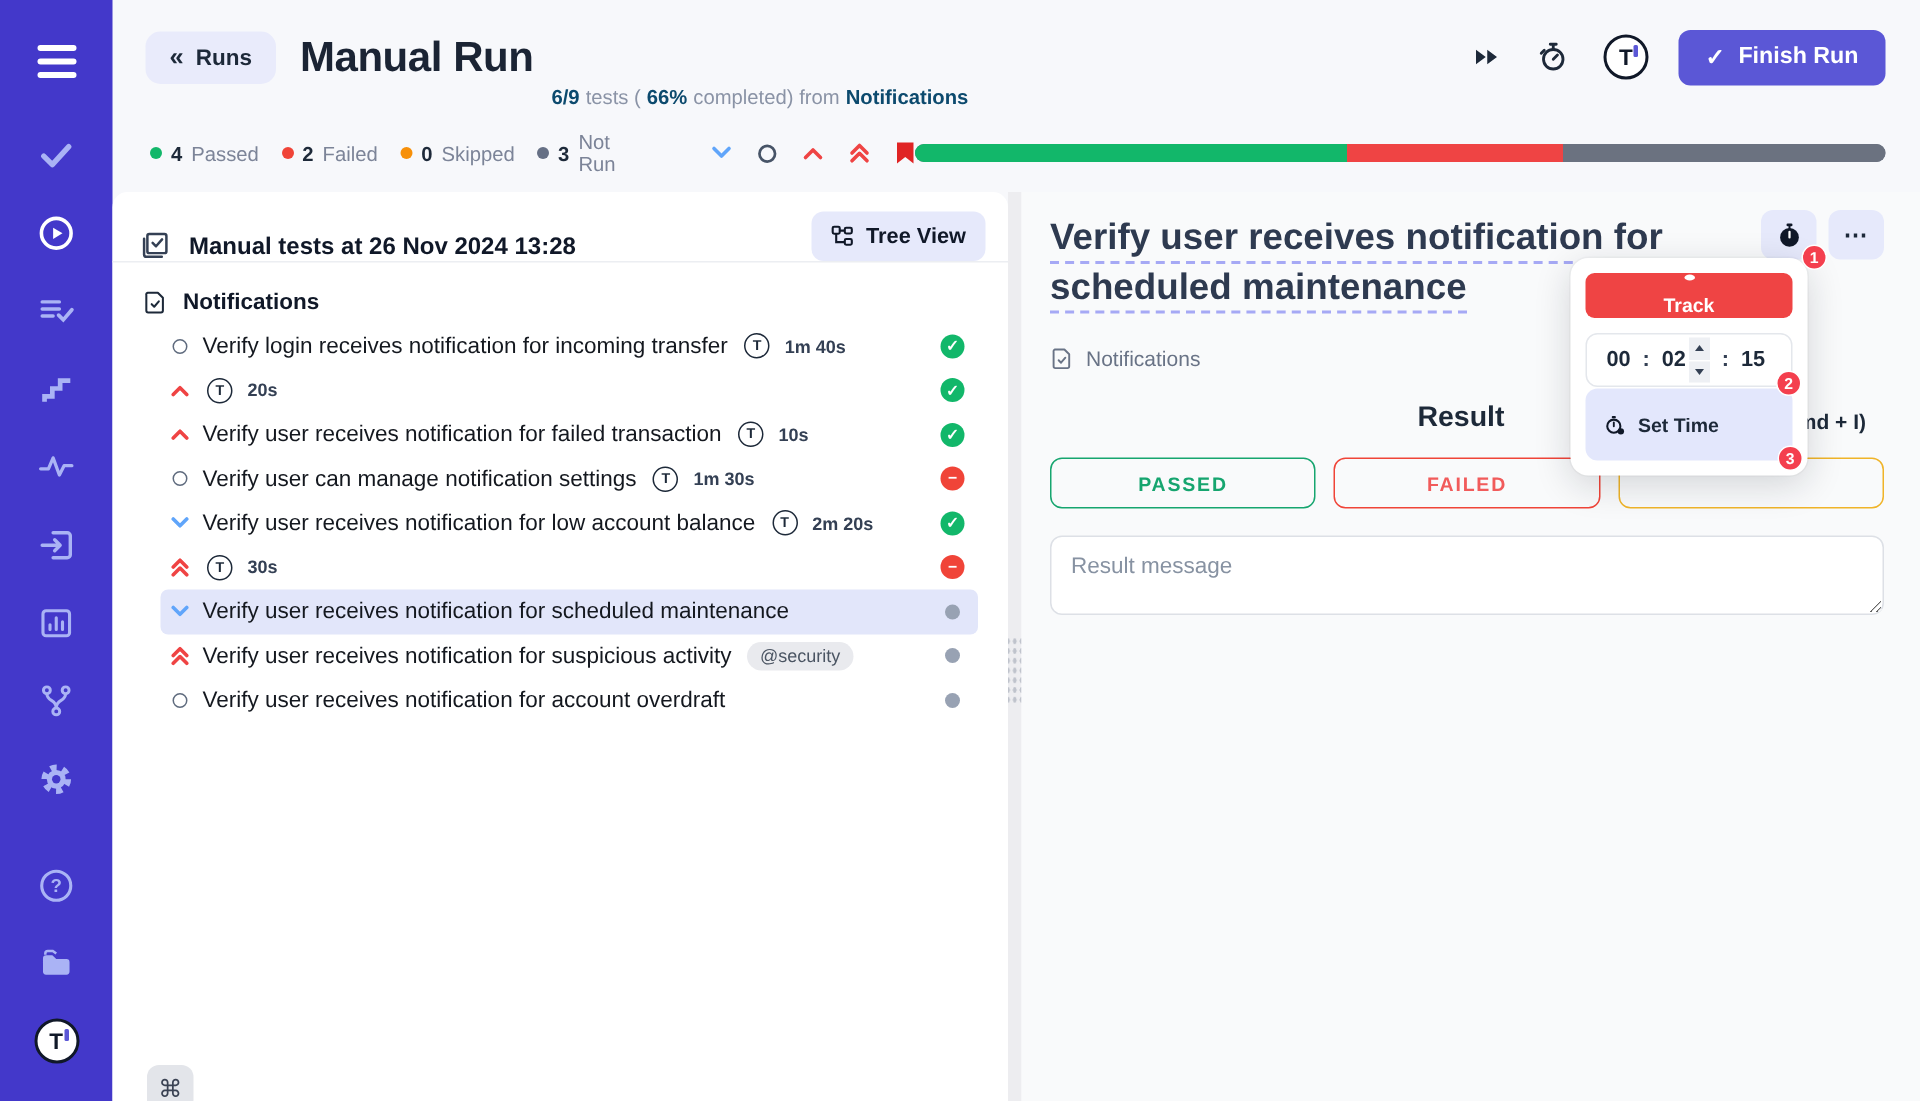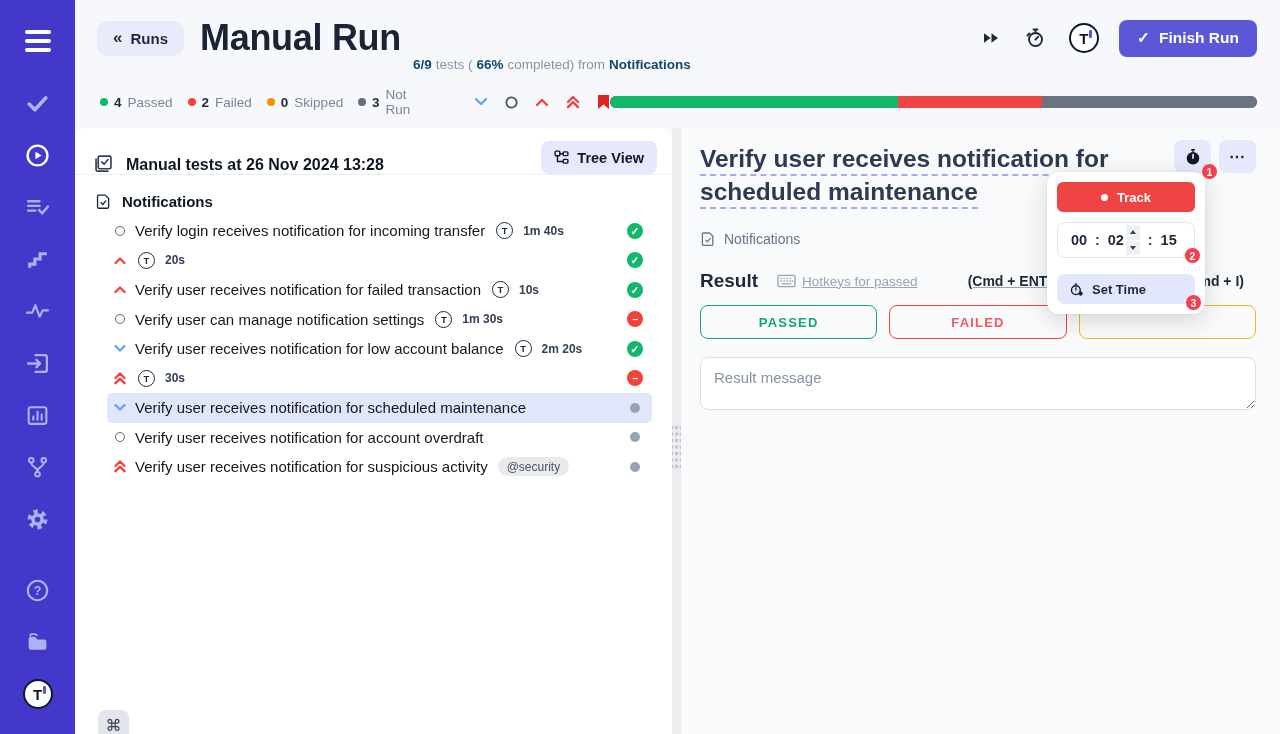--- a/index.html
+++ b/index.html
@@ -18,21 +18,21 @@
   .hamburger { display:flex; flex-direction:column; gap:5px; }
   .hamburger span { width:26px; height:4px; border-radius:2px; background:#ffffff; }
   .sb-svg { width:25px; height:25px; }
   .logo-t { width:30px; height:30px; border-radius:50%; background:#fff; border:2.5px solid #101828; display:flex; align-items:center; justify-content:center; font-weight:900; font-size:15px; color:#101828; position:relative; }
   .logo-t .logo-bar { position:absolute; right:5px; top:5px; width:3px; height:8px; background:#5b57d6; border-radius:1px; }
   
   .main { flex:1; display:flex; flex-direction:column; min-width:0; }
   .topbar { height:76px; display:flex; align-items:center; padding:0 23px 0 22px; }
   .runs-btn { display:flex; align-items:center; gap:8px; background:#e9ebfb; border:none; border-radius:10px; height:35px; padding:0 16px; font-family:inherit; font-size:15px; font-weight:700; color:#1d2939; cursor:pointer; }
   .runs-btn .chev { font-size:17px; font-weight:700; }
-  .run-title { font-size:36px; font-weight:800; color:#1b2434; margin-left:16px; letter-spacing:-.3px; }
+  .run-title { font-size:28px; font-weight:800; color:#1b2434; margin-left:16px; letter-spacing:-.3px; }
   .run-sub { margin-left:12px; font-size:13.5px; color:#8a93a6; display:flex; gap:4px; align-items:baseline; margin-top:8px; }
   .run-sub b { color:#0c4a6e; font-weight:700;margin-top:44px; }
   .topbar-right { margin-left:auto; display:flex; align-items:center; gap:18px; }
   .icon-btn { background:none; border:none; padding:2px; cursor:pointer; display:flex; align-items:center; justify-content:center; }
   .finish-btn { display:flex; align-items:center; gap:9px; background:#5b57d6; color:#fff; border:none; border-radius:8px; height:37px; padding:0 18px; font-family:inherit; font-size:15.5px; font-weight:700; cursor:pointer; }
   
   .statusrow { height:52px; display:flex; align-items:center; padding:0 23px 0 25px; }
   .sum-item { display:flex; align-items:center; gap:6px; margin-right:15px; font-size:13.5px; }
   .sum-dot { width:8px; height:8px; border-radius:50%; }
   .sum-count { font-weight:700; color:#1d2939; }
@@ -72,45 +72,45 @@
   .cmd-btn { position:absolute; left:23px; bottom:-7px; width:31px; height:31px; border:none; border-radius:8px; background:#e3e5ea; color:#3b4354; font-size:16px; cursor:pointer; font-family:inherit; }
   
   .d-head { display:flex; align-items:flex-start; gap:8px; }
   .d-title { flex:1; font-size:24.5px; line-height:33px; font-weight:700; color:#2e3a50; margin-top:2px; }
   .d-title .dashed { border-bottom:2px dashed rgba(99,102,241,.55); padding-bottom:2px; -webkit-box-decoration-break:clone; box-decoration-break:clone; }
   .sq-btn { width:37px; height:33px; border:none; border-radius:8px; background:#e6e9fb; display:flex; align-items:center; justify-content:center; cursor:pointer; position:relative; flex:none; }
   .sq-btn .dots { font-size:16px; font-weight:900; color:#1d2939; letter-spacing:1px; }
   .nbadge { position:absolute; width:17px; height:17px; border-radius:50%; background:#f43f4e; border:1.5px solid #fff; color:#fff; font-size:10.5px; font-weight:700; display:flex; align-items:center; justify-content:center; z-index:40; }
   .badge-br { right:-7px; bottom:-7px; }
   .crumb { display:flex; align-items:center; gap:8px; margin-top:7px; color:#697386; font-size:14px; }
-  .result-row { margin-top:21px; display:flex; align-items:center; gap:11px; position:relative; height:26px; }
+  .result-row { margin-top:21px; display:flex; align-items:center; gap:11px; position:relative; height:26px;flex-direction:column; }
   .result-h { font-size:19px; font-weight:800; color:#1d2939; margin-right:8px; }
   .hotkeys { display:flex; align-items:center; gap:6px; font-size:13.5px; color:#9aa3b2; white-space:nowrap; overflow:hidden;text-decoration:underline; }
   .hotkeys b { color:#1d2939; font-weight:700; font-size:14px;padding-left:44px; }
   .hk-frag { position:absolute; right:12px; top:5px; font-size:14px; font-weight:700; color:#1d2939; }
   .verdicts { margin-top:11px; display:flex; gap:12px; }
   .vbtn { flex:1; height:34px; border-radius:8px; background:transparent; font-family:inherit; font-size:13px; font-weight:800; letter-spacing:1.2px; cursor:pointer; }
   .v-pass { border:1.7px solid #16a56f; color:#16a56f; }
   .v-fail { border:1.7px solid #f04438; color:#f15b5b; }
   .v-skip { border:1.7px solid #f0b429; color:#f0b429; }
   .msg { margin-top:18px; width:100%; height:53px; border:1px solid #dde0e6; border-radius:8px; background:#fff; resize:both; font-family:inherit; font-size:15px; padding:11px 13px; color:#1d2939; }
   .msg::placeholder { color:#8792a2; }
   
   .popup { position:absolute; top:44px; right:75px; width:158px; background:#fff; border-radius:12px; box-shadow:0 6px 24px rgba(16,24,40,.16), 0 0 0 1px rgba(16,24,40,.03); padding:10px; z-index:30; }
-  .track-btn { width:100%; height:30px; border:none; border-radius:6px; background:#ef4444; color:#fff; font-family:inherit; font-size:13px; font-weight:700; display:flex; align-items:center; justify-content:center; gap:9px; cursor:pointer; }
+  .track-btn { width:100%; height:30px; border:none; border-radius:6px; background:#ef4444; color:#fff; font-family:inherit; font-size:13px; font-weight:700; display:flex; align-items:center; justify-content:center; gap:9px; cursor:pointer;flex-direction:column; }
   .track-btn .rec { width:7px; height:7px; border-radius:50%; background:#fff; }
   .timebox { margin-top:10px; border:1px solid #e4e7ec; border-radius:8px; height:36px; display:flex; align-items:center; padding:0 2px 0 12px; position:relative; font-size:14.5px; font-weight:700; color:#1d2939; }
   .timebox .tsep { margin:0 7px; color:#344054; }
   .tseg { min-width:18px; text-align:center; }
   .spinner { width:14px; height:30px; display:flex; flex-direction:column; margin:0 1px; }
   .spinner .sp { flex:1; background:#eef0f4; display:flex; align-items:center; justify-content:center; cursor:pointer; }
   .spinner .sp + .sp { margin-top:1px; }
   .arr-up { width:0; height:0; border-left:3.5px solid transparent; border-right:3.5px solid transparent; border-bottom:4.5px solid #344054; }
   .arr-dn { width:0; height:0; border-left:3.5px solid transparent; border-right:3.5px solid transparent; border-top:4.5px solid #344054; }
-  .settime-btn { margin-top:16px; width:100%; height:30px; border:none; border-radius:8px; background:#e3e7fc; display:flex; align-items:center; gap:8px; padding:0 12px; font-family:inherit; font-size:13px; font-weight:700; color:#1d2939; cursor:pointer; position:relative; }
+  .settime-btn { margin-top:1px; width:100%; height:48px; border:none; border-radius:8px; background:#e3e7fc; display:flex; align-items:center; gap:8px; padding:0 12px; font-family:inherit; font-size:13px; font-weight:700; color:#1d2939; cursor:pointer; position:relative; }
 </style>
 </head>
 <body>
 
 <nav class="sidebar">
   <div class="sb-item">
     <span class="hamburger">
         <span></span>
         <span></span>
         <span></span>
@@ -413,38 +413,38 @@
               </svg>
             </span>
           <span class="ttl">Verify user receives notification for scheduled maintenance</span>
           <span class="st">
               <span class="st-dot"></span>
             </span>
         </div>
 
         <div class="trow">
           <span class="pri">
-              <span class="ring"></span>
-            </span>
-          <span class="ttl">Verify user receives notification for account overdraft</span>
-          <span class="st">
-              <span class="st-dot"></span>
-            </span>
-        </div>
-
-        <div class="trow">
-          <span class="pri">
               <svg width="12" height="13" viewBox="0 0 12 13">
                 <g fill="none" stroke="#ef4444" stroke-width="2.4" stroke-linecap="round" stroke-linejoin="round">
                   <path d="M1.5 6l4.5-4.5L10.5 6M1.5 11.2l4.5-4.5 4.5 4.5"></path>
                 </g>
               </svg>
             </span>
           <span class="ttl">Verify user receives notification for suspicious activity</span>
           <span class="tag">@security</span>
+          <span class="st">
+              <span class="st-dot"></span>
+            </span>
+        </div>
+
+        <div class="trow">
+          <span class="pri">
+              <span class="ring"></span>
+            </span>
+          <span class="ttl">Verify user receives notification for account overdraft</span>
           <span class="st">
               <span class="st-dot"></span>
             </span>
         </div>
       </div>
 
       <button class="cmd-btn"><span>⌘</span></button>
     </section>
 
     <div class="divider">

